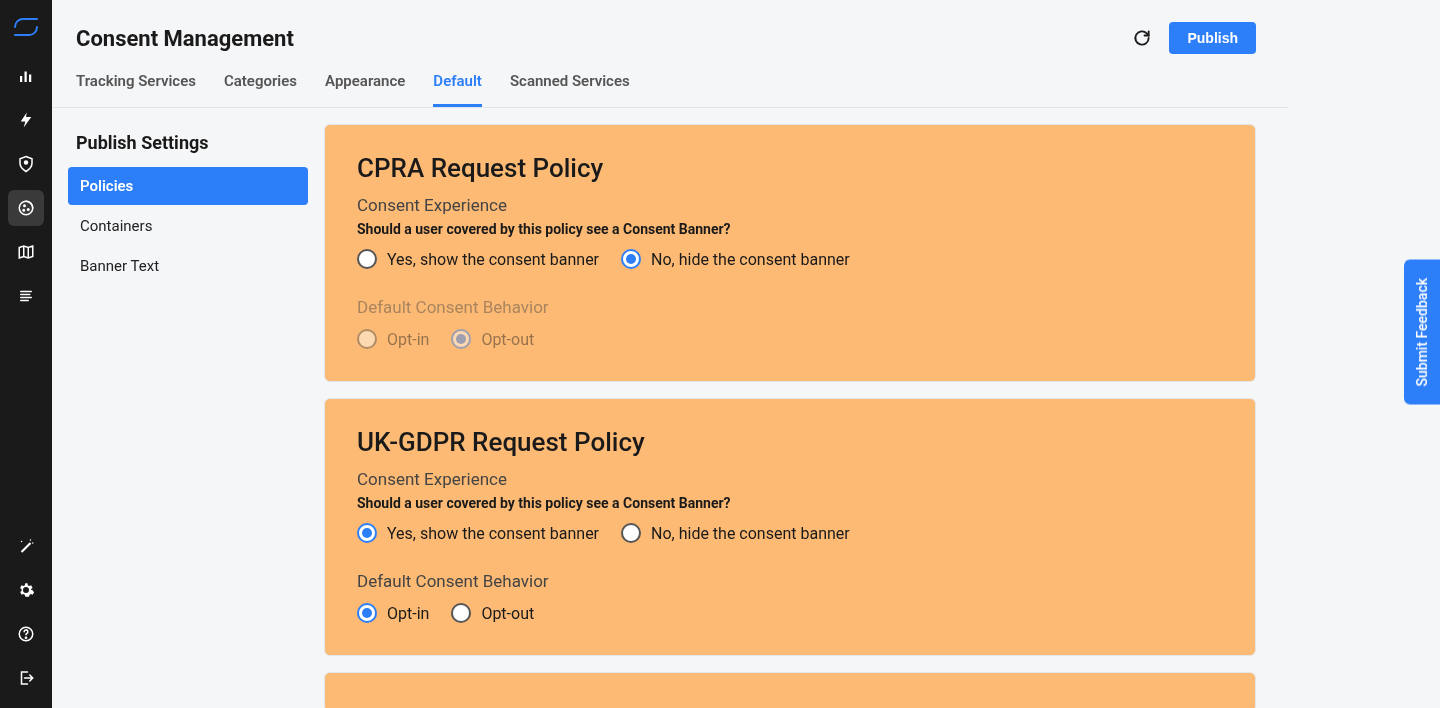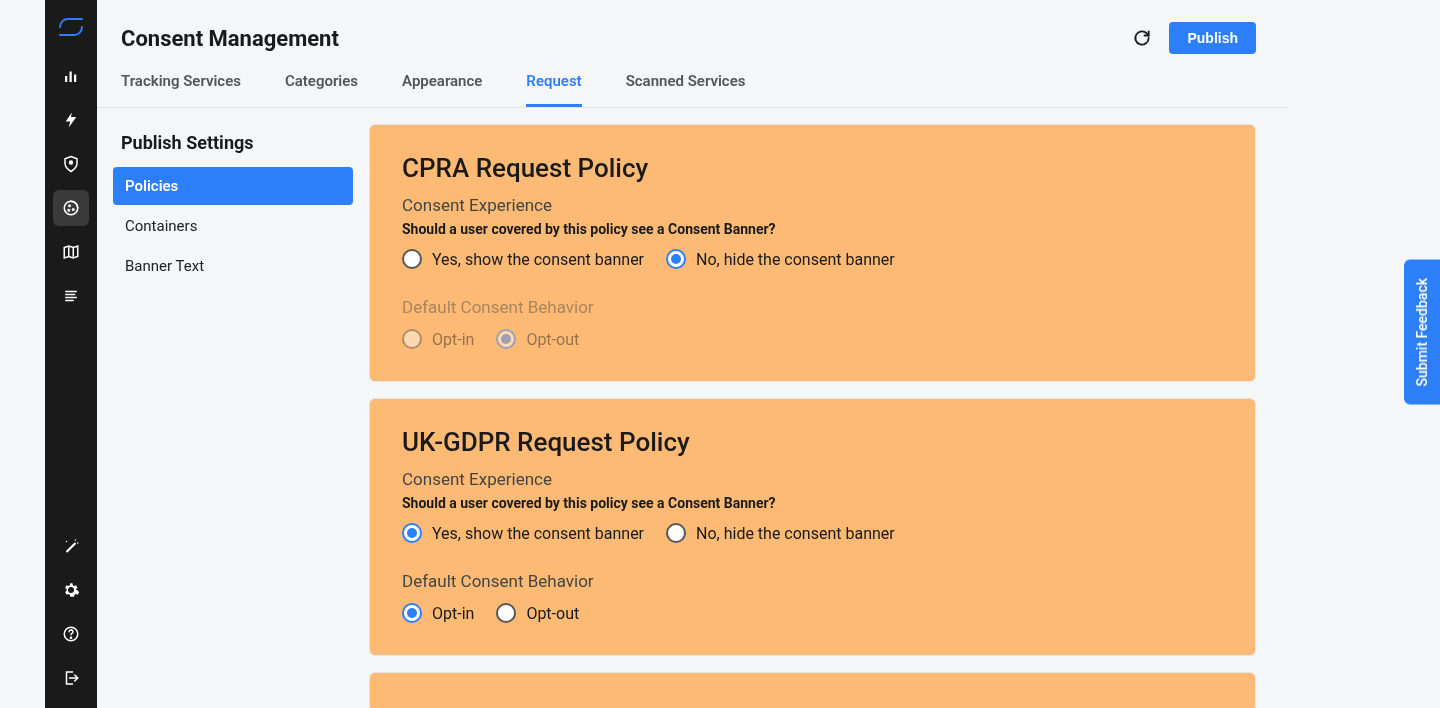--- a/index.html
+++ b/index.html
@@ -2,21 +2,21 @@
 <html><head>
 <meta charset="utf-8">
 <style>
   * { box-sizing: border-box; margin: 0; padding: 0; }
   body {
     font-family: -apple-system, BlinkMacSystemFont, "Segoe UI", Roboto, Helvetica, Arial, sans-serif;
     background: #f5f6f8;
     color: #1a1a1a;
     overflow: hidden;
   }
-  .app { display: flex; width: 1288px; height: 708px; padding-left: 45px; }
+  .app { display: flex; width: 1288px; height: 708px; }
   
   .rail {
     width: 52px;
     background: #1a1a1a;
     display: flex;
     flex-direction: column;
     align-items: center;
     padding-top: 18px;
     gap: 8px;
     position: relative;
@@ -52,21 +52,21 @@
     width: 22px; height: 22px;
     display: flex; align-items: center; justify-content: center;
     cursor: pointer; color: #1a1a1a;
   }
   .refresh-btn svg { width: 20px; height: 20px; }
   .publish-btn {
     background: #2d7ff9; color: #fff; border: none;
     padding: 8px 18px; border-radius: 4px;
     font-size: 14px; font-weight: 600; cursor: pointer;
   }
-  .tabs { display: flex; gap: 44px; }
+  .tabs { display: flex; gap: 28px; }
   .tab {
     padding-bottom: 14px;
     font-size: 15px; font-weight: 600;
     color: #555; cursor: pointer;
     border-bottom: 3px solid transparent;
   }
   .tab.active { color: #2d7ff9; border-bottom-color: #2d7ff9; }
 
   
   .body { flex: 1; display: flex; overflow: hidden; }
@@ -220,21 +220,21 @@
                 <path d="M20 4v5h-5"></path>
               </svg>
           </div>
           <button class="publish-btn">Publish</button>
         </div>
       </div>
       <div class="tabs" id="tabs">
           <div class="tab">Tracking Services</div>
           <div class="tab">Categories</div>
           <div class="tab">Appearance</div>
-          <div class="tab active">Request</div>
+          <div class="tab active">Default</div>
           <div class="tab">Scanned Services</div>
         </div>
     </div>
 
     <div class="body">
       <div class="sidebar">
         <h2>Publish Settings</h2>
         <div id="side-items">
             <div class="side-item active">Policies</div>
             <div class="side-item">Containers</div>

